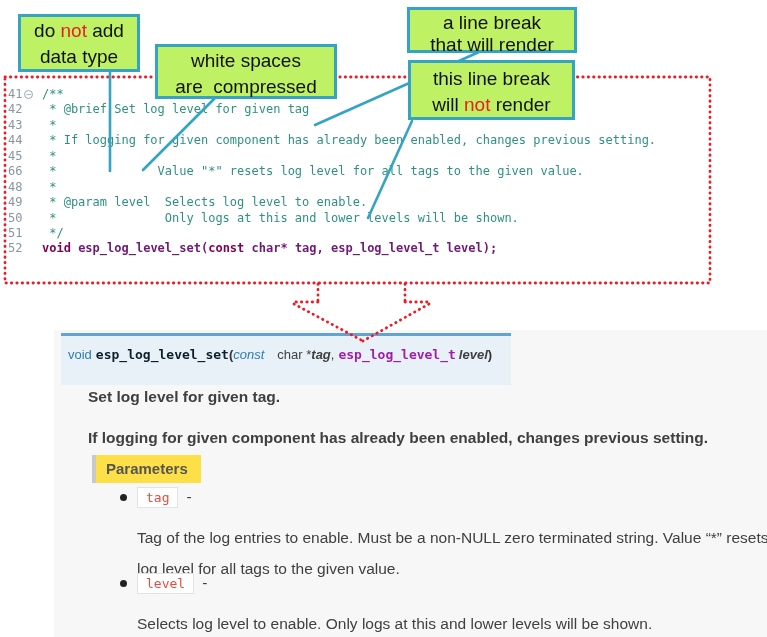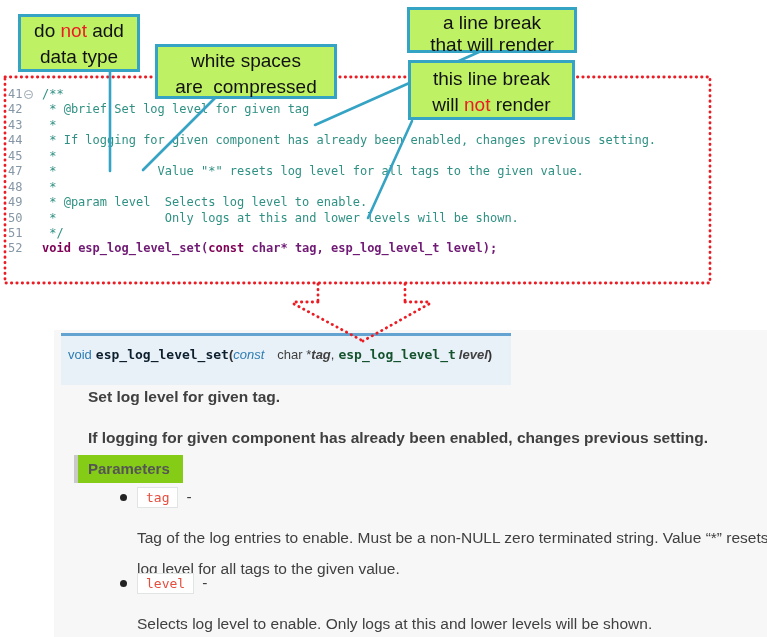--- a/index.html
+++ b/index.html
@@ -22,23 +22,23 @@
   .panel{position:absolute;left:54px;top:330px;width:713px;height:307px;background:#f7f7f8;}
   .sig{position:absolute;left:61px;top:333px;width:450px;height:52px;box-sizing:border-box;
        background:#e9f1f8;border-top:3px solid #62a3d2;padding:11px 0 0 7px;
        font-size:13px;color:#333;white-space:pre;}
   .sig-ret{color:#2b7cb3;margin-right:4px;}
   .sig-name{font-family:"DejaVu Sans Mono",monospace;font-weight:bold;color:#0d1f2d;}
   .sig-p{font-weight:bold;color:#333;}
   .sig-const{color:#2b7cb3;font-style:italic;margin-right:13px;}
   .sig-plain{color:#404040;}
   .sig-arg{color:#404040;font-style:italic;font-weight:bold;}
-  .sig-type2{font-family:"DejaVu Sans Mono",monospace;font-weight:bold;color:#14532d;margin:0 3px 0 4px;}
+  .sig-type2{font-family:"DejaVu Sans Mono",monospace;font-weight:bold;color:#a21caf;margin:0 3px 0 4px;}
   .dbody{position:absolute;color:#404040;font-size:15.5px;font-weight:bold;}
-  .params-label{position:absolute;left:74px;top:455px;display:inline-block;background:#84cc16;
+  .params-label{position:absolute;left:92px;top:455px;display:inline-block;background:#fde047;
        border-left:4px solid #c9c9c9;padding:5px 13px 6px 10px;font-weight:bold;
        color:#555;font-size:15px;}
   .bullet-row{position:absolute;height:24px;}
   .dot{display:inline-block;width:7px;height:7px;border-radius:50%;background:#222;
        vertical-align:middle;margin-right:10px;}
   .chip{font-family:"DejaVu Sans Mono",monospace;font-size:13px;color:#e74c3c;background:#fff;
        border:1px solid #e1e4e5;padding:2px 8px;}
   .dash{margin-left:8px;color:#404040;font-size:15.5px;}
   .pdesc{position:absolute;left:137px;width:640px;color:#404040;font-size:15.5px;line-height:31px;}
 
@@ -54,21 +54,21 @@
 <body>
 
 <div class="page">
 
   <div class="editor">
     <div class="crow"><span class="ln">41</span><span class="fold">−</span><span class="cmt">/**</span></div>
     <div class="crow"><span class="ln">42</span><span class="cmt"> * @brief Set log level for given tag</span></div>
     <div class="crow"><span class="ln">43</span><span class="cmt"> *</span></div>
     <div class="crow"><span class="ln">44</span><span class="cmt"> * If logging for given component has already been enabled, changes previous setting.</span></div>
     <div class="crow"><span class="ln">45</span><span class="cmt"> *</span></div>
-    <div class="crow"><span class="ln">47</span><span class="cmt"> *              Value "*" resets log level for all tags to the given value.</span></div>
+    <div class="crow"><span class="ln">66</span><span class="cmt"> *              Value "*" resets log level for all tags to the given value.</span></div>
     <div class="crow"><span class="ln">48</span><span class="cmt"> *</span></div>
     <div class="crow"><span class="ln">49</span><span class="cmt"> * @param level  Selects log level to enable.</span></div>
     <div class="crow"><span class="ln">50</span><span class="cmt"> *               Only logs at this and lower levels will be shown.</span></div>
     <div class="crow"><span class="ln">51</span><span class="cmt"> */</span></div>
     <div class="crow"><span class="ln">52</span><span class="kw">void</span><span class="plain"> esp_log_level_set(</span><span class="kw">const</span><span class="plain"> char* tag, esp_log_level_t level);</span></div>
   </div>
 
   <div class="panel"></div>
 
   <div class="sig"><span class="sig-ret">void</span><span class="sig-name">esp_log_level_set</span><span class="sig-p">(</span><span class="sig-const">const</span><span class="sig-plain">char </span><span class="sig-plain">*</span><span class="sig-arg">tag</span><span class="sig-plain">,</span><span class="sig-type2">esp_log_level_t</span><span class="sig-arg">level</span><span class="sig-p">)</span></div>

